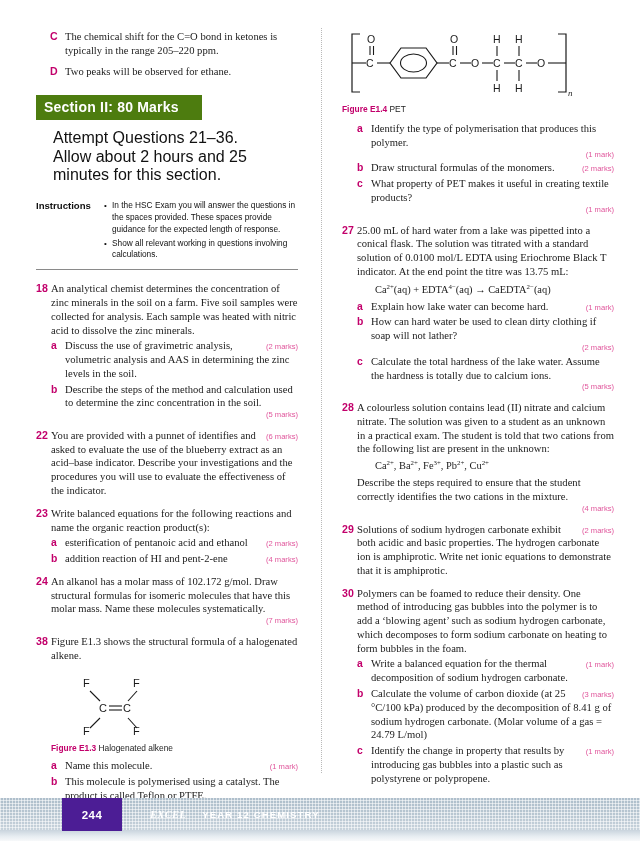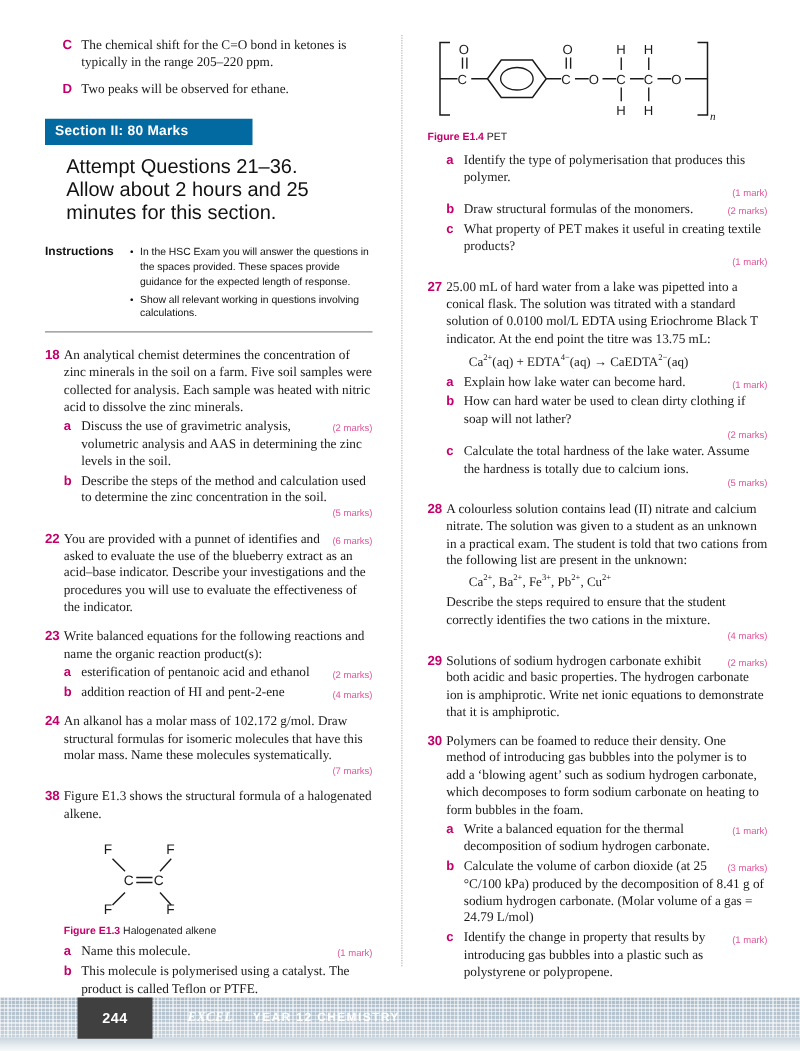--- a/index.html
+++ b/index.html
@@ -104,25 +104,25 @@
   }
   .optlet{
     color:#c2006b;
     font-weight:bold;
     width:15px;flex:0 0 15px;
     font-family:"Liberation Sans", sans-serif;
   }
 
   
   .section-bar{
-    background:#0369a1;
+    background:#4d7c0f;
     color:#ffffff;
     font-family:"Liberation Sans", sans-serif;
     font-weight:bold;
-    font-size:11px;
+    font-size:14px;
     letter-spacing:.2px;
     padding:4px 8px 5px 8px;
     margin:17px 96px 9px 0;
     display:block;
   }
   .attempt{
     font-family:"Liberation Sans", sans-serif;
     font-weight:normal;
     font-size:16px;
     margin:0 0 1px 17px;
@@ -200,21 +200,21 @@
   .footer-fade{
     position:absolute;
     left:0;bottom:0;
     width:640px;height:11px;
     background:linear-gradient(180deg,#c9d4dd 0%,#e8eef2 60%,#f7f9fa 100%);
   }
   .footer-pagebox{
     position:absolute;
     left:62px;bottom:10px;
     width:60px;height:33px;
-    background:#404040;
+    background:#4c1d95;
     display:flex;align-items:center;justify-content:center;
   }
   .footer-pagenum{
     color:#ffffff;
     font-family:"Liberation Sans", sans-serif;
     font-weight:bold;
     font-size:11.5px;
     letter-spacing:.4px;
   }
   .footer-title{

